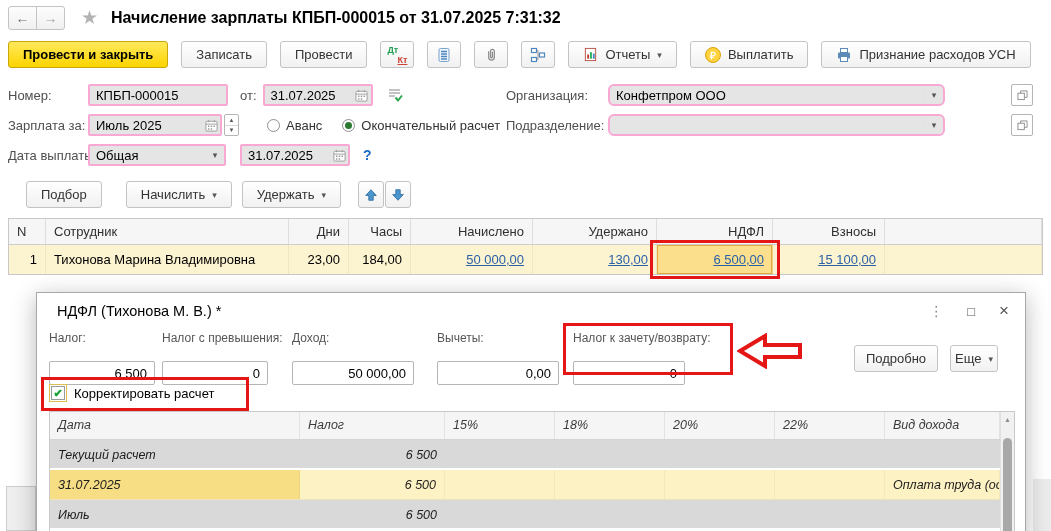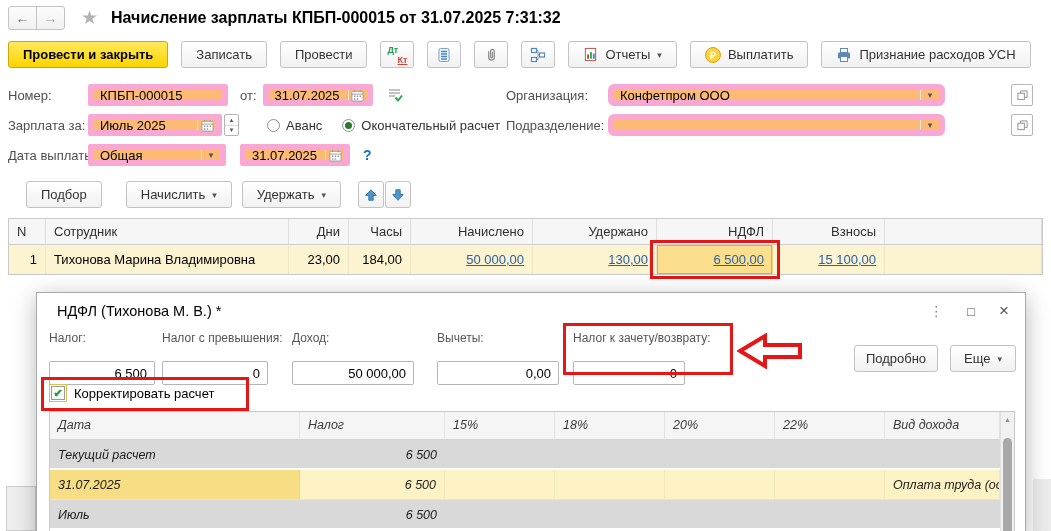--- a/index.html
+++ b/index.html
@@ -29,21 +29,21 @@
   .dtkt .dt { position: absolute; top: 0; left: 0; color: #1d9e50; }
   .dtkt .kt { position: absolute; bottom: 0; right: 0; color: #cf4334; text-decoration: underline; }
   .coin { width: 16px; height: 16px; border-radius: 50%; background: #ffd23e; border: 1px solid #d9a40f;
           color: #fff; font-size: 10px; font-weight: bold; display: flex; align-items: center; justify-content: center; }
 
   
   .frow { position: absolute; left: 8px; right: 8px; height: 24px; display: flex; align-items: center; }
   .r1 { top: 83px; } .r2 { top: 113px; } .r3 { top: 143px; }
   .flabel { font-size: 13px; color: #4f4f4f; white-space: nowrap; }
   .flabel.w { width: 80px; flex: 0 0 80px; }
-  .inp { display: flex; align-items: center; height: 22px; border: 6px solid #f9a8d4; border-radius: 2px; background: #fdba74; }
+  .inp { display: flex; align-items: center; height: 22px; border: 2px solid #f9a8d4; border-radius: 2px; background: #e5e5e5; }
   .inp .txt { font-size: 13px; color: #000; padding: 0 6px; flex: 1; white-space: nowrap; overflow: hidden; }
   .seg { width: 19px; align-self: stretch; display: flex; align-items: center; justify-content: center;
          border-left: 1px solid #e3e3e3; color: #555; font-size: 9px; cursor: pointer; }
   .spin { display: flex; flex-direction: column; width: 15px; height: 22px; border: 1px solid #b5b5b5; border-radius: 2px;
           margin-left: 2px; overflow: hidden; background: #fff; }
   .spin span { flex: 1; display: flex; align-items: center; justify-content: center; font-size: 6px; color: #555; cursor: pointer; }
   .spin span + span { border-top: 1px solid #d9d9d9; }
   .radio { width: 13px; height: 13px; border: 1px solid #8f8f8f; border-radius: 50%; background: #fff; flex: 0 0 13px; cursor: pointer; }
   .radio.checked::after { content: ""; display: block; width: 7px; height: 7px; margin: 2px; border-radius: 50%; background: #2c7a32; }
   .rlabel { font-size: 13px; color: #333; margin-left: 6px; white-space: nowrap; }
@@ -90,21 +90,21 @@
              display: flex; align-items: center; justify-content: flex-end; padding: 0 7px; }
   .fg1 { left: 12px;  top: 38px; width: 106px; }
   .fg2 { left: 125px; top: 38px; width: 106px; }
   .fg3 { left: 255px; top: 38px; width: 122px; }
   .fg4 { left: 400px; top: 38px; width: 122px; }
   .fg5 { left: 536px; top: 38px; width: 112px; }
   .redbox2 { left: 526px; top: 30px; width: 170px; height: 52px; }
   .red-arrow { position: absolute; left: 700px; top: 40px; z-index: 40; pointer-events: none; }
   .dlg-btn { position: absolute; top: 52px; }
   .btn-details { left: 817px; width: 84px; }
-  .btn-more { left: 913px; width: 66px; }
+  .btn-more { left: 913px; width: 48px; }
   .chk-row { position: absolute; left: 12px; top: 91px; display: flex; align-items: center; }
   .chk-outer { border: 1px solid #ddbe4e; padding: 1px; background: #fff; cursor: pointer; }
   .chk-box { width: 14px; height: 14px; border: 1px solid #9a9a9a; background: #fff; display: flex; align-items: center;
              justify-content: center; font-size: 11px; font-weight: bold; color: #14a02e; }
   .chk-label { font-size: 13px; color: #000; margin-left: 7px; white-space: nowrap; }
   .redbox3 { left: 4px; top: 84px; width: 208px; height: 34px; }
 
   
   .dtable { position: absolute; left: 12px; top: 118px; width: 966px; height: 134px; border: 1px solid #c9c9c9;
             background: #fff; overflow: hidden; }

